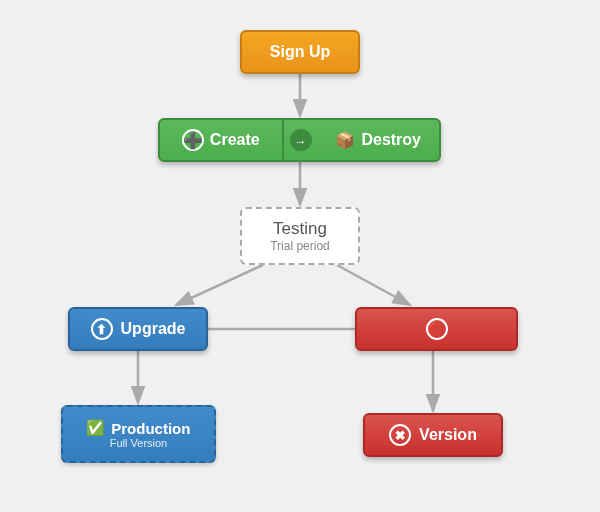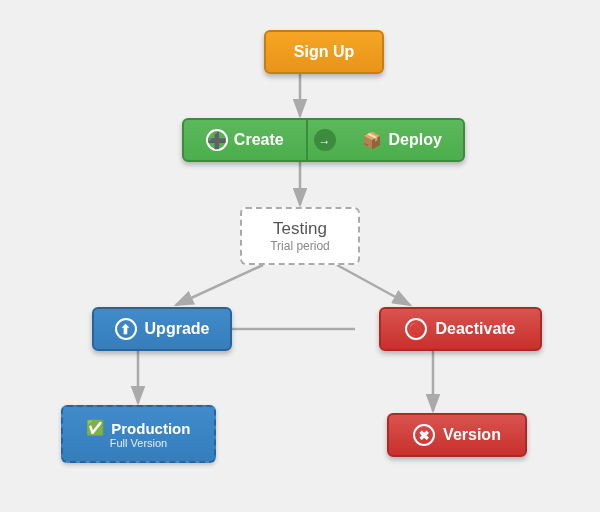--- a/index.html
+++ b/index.html
@@ -25,21 +25,20 @@
       display: flex;
       align-items: center;
       justify-content: center;
       font-weight: bold;
       font-size: 16px;
       color: white;
       padding: 0 14px;
       gap: 8px;
       white-space: nowrap;
       box-shadow: 0 3px 5px rgba(0,0,0,0.25);
-      margin-left: 24px;
     }
 
     .node-signup {
       background: linear-gradient(to bottom, #f5a623, #e8941a);
       border: 2px solid #c97d10;
       height: 44px;
       width: 120px;
       left: 240px;
       top: 30px;
     }
@@ -248,37 +247,36 @@
   </div>
 
   <div class="node node-create-deploy">
     <div class="cd-left">
       <div class="icon-circle" style="background:transparent; font-size:16px;">➕</div>
       <span>Create</span>
     </div>
     <div class="cd-divider-icon">→</div>
     <div class="cd-right">
       <span style="font-size:16px;">📦</span>
-      <span>Deploy</span>
+      <span>Destroy</span>
     </div>
   </div>
 
   <div class="node-testing">
     <span class="title">Testing</span>
     <span class="subtitle">Trial period</span>
   </div>
 
   <div class="node node-upgrade">
     <div class="icon-circle">⬆</div>
     <span>Upgrade</span>
   </div>
 
   <div class="node node-deactivate">
     <div class="icon-circle">🚫</div>
-    <span>Deactivate</span>
   </div>
 
   <div class="node-production">
     <div class="title">
       <span>✅</span>
       <span>Production</span>
     </div>
     <span class="subtitle">Full Version</span>
   </div>
 

